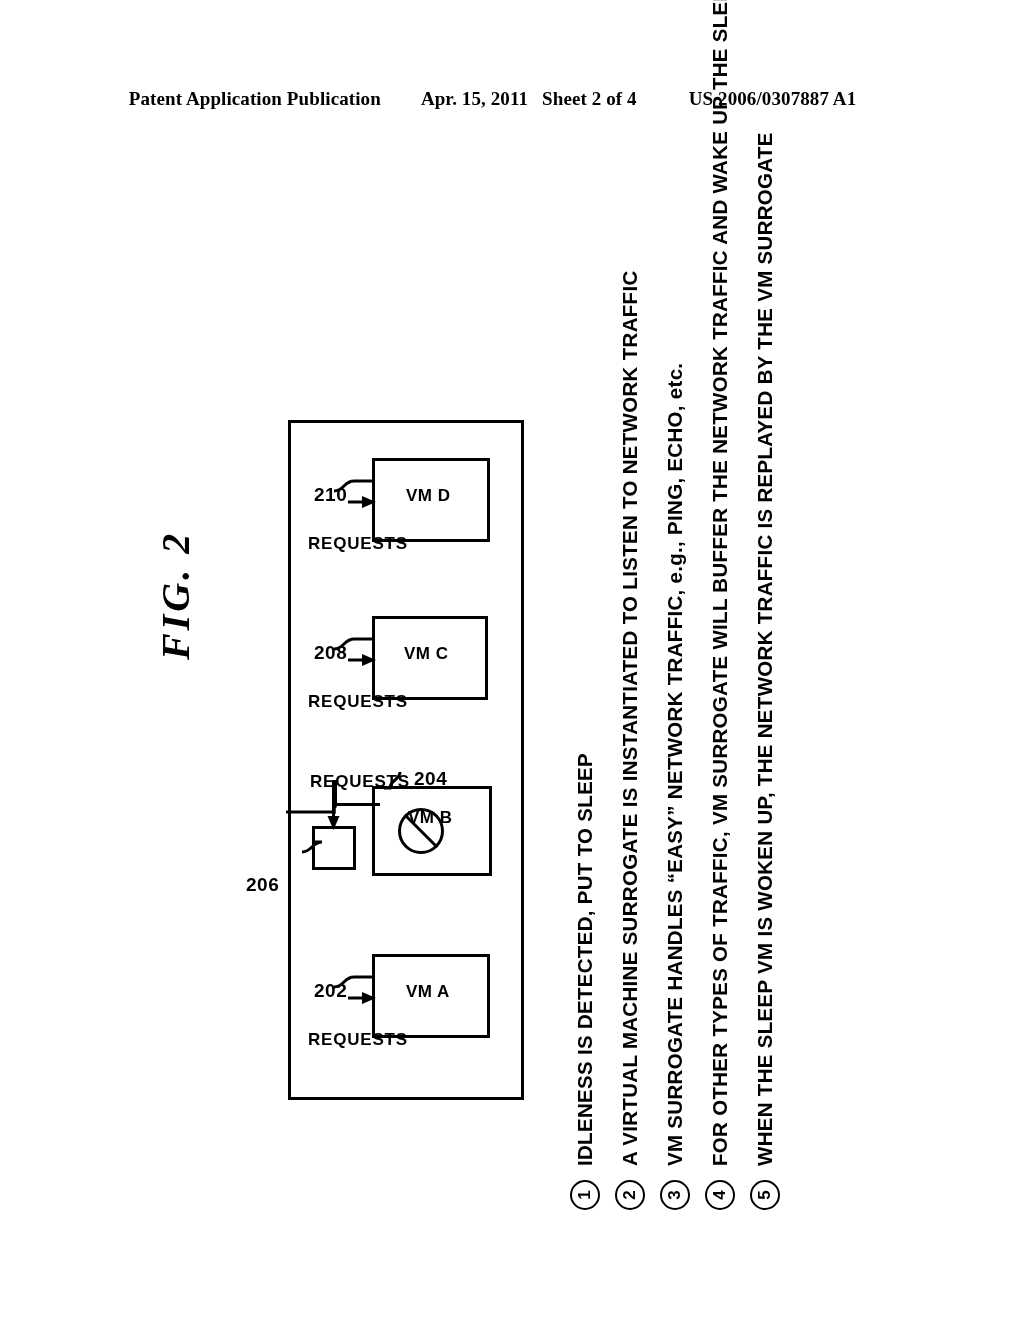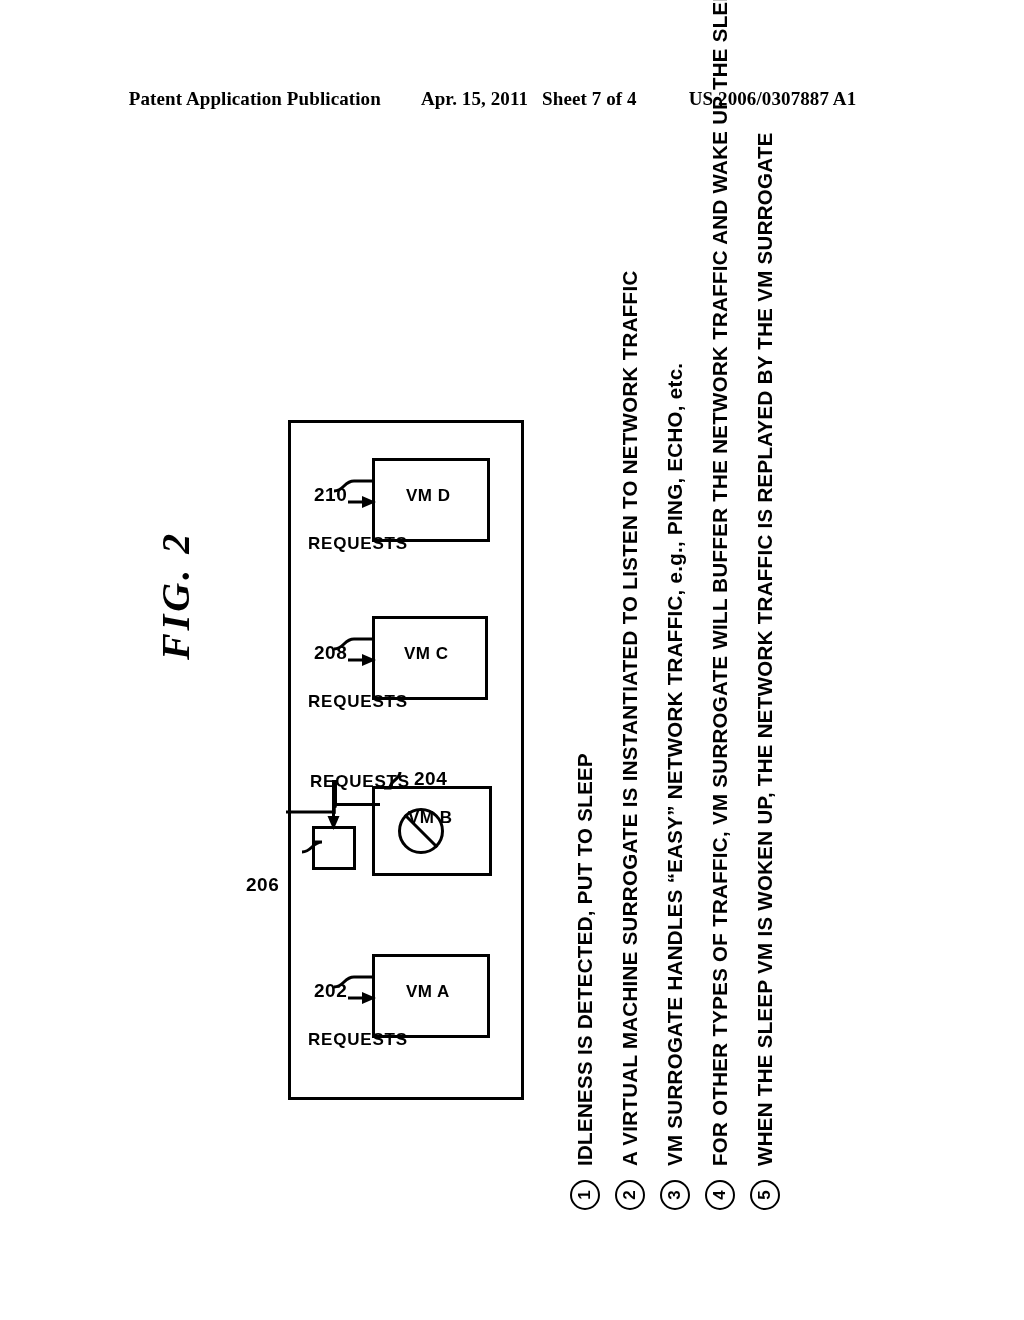--- a/index.html
+++ b/index.html
@@ -191,21 +191,21 @@
   }
 </style>
 </head>
 <body>
 
 <div id="page-header">
   <span class="hdr-seg">Patent Application Publication</span>
   <span class="hdr-gap-1"></span>
   <span class="hdr-seg">Apr. 15, 2011</span>
   <span class="hdr-gap-2"></span>
-  <span class="hdr-seg">Sheet 7 of 4</span>
+  <span class="hdr-seg">Sheet 2 of 4</span>
   <span class="hdr-gap-3"></span>
   <span class="hdr-seg">US 2006/0307887 A1</span>
 </div>
 
 <div id="figure-label">FIG. 2</div>
 
 <div id="rot-canvas">
 
   <div id="system-container"></div>
 

